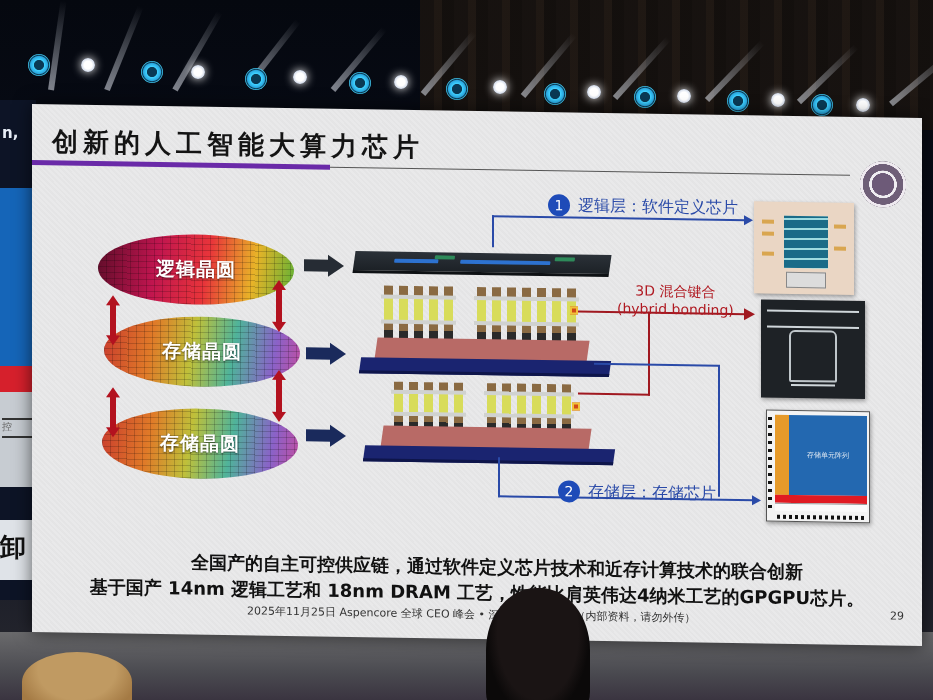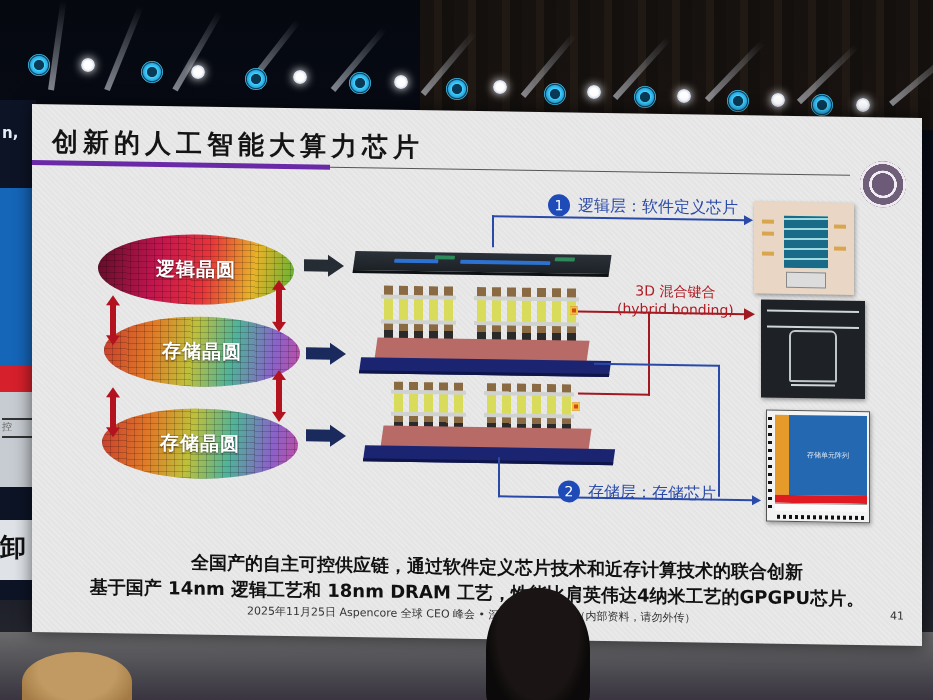--- a/index.html
+++ b/index.html
@@ -295,18 +295,18 @@
       <div class="orange"></div>
       <div class="blue">存储单元阵列</div>
       <div class="red"></div>
       <div class="white"></div>
       <div class="bdots"></div>
     </div>
 
     <div class="summary l1">全国产的自主可控供应链，通过软件定义芯片技术和近存计算技术的联合创新</div>
     <div class="summary l2">基于国产 14nm 逻辑工艺和 18nm DRAM 工艺，性能比肩英伟达4纳米工艺的GPGPU芯片。</div>
     <div class="footer">2025年11月25日 Aspencore 全球 CEO 峰会 • 深圳          s Reserved（内部资料，请勿外传）</div>
-    <div class="page-num">41</div>
+    <div class="page-num">29</div>
   </div>
 
   <div class="audience-cap"></div>
   <div class="audience-head"></div>
 </div>
 
 </body></html>

